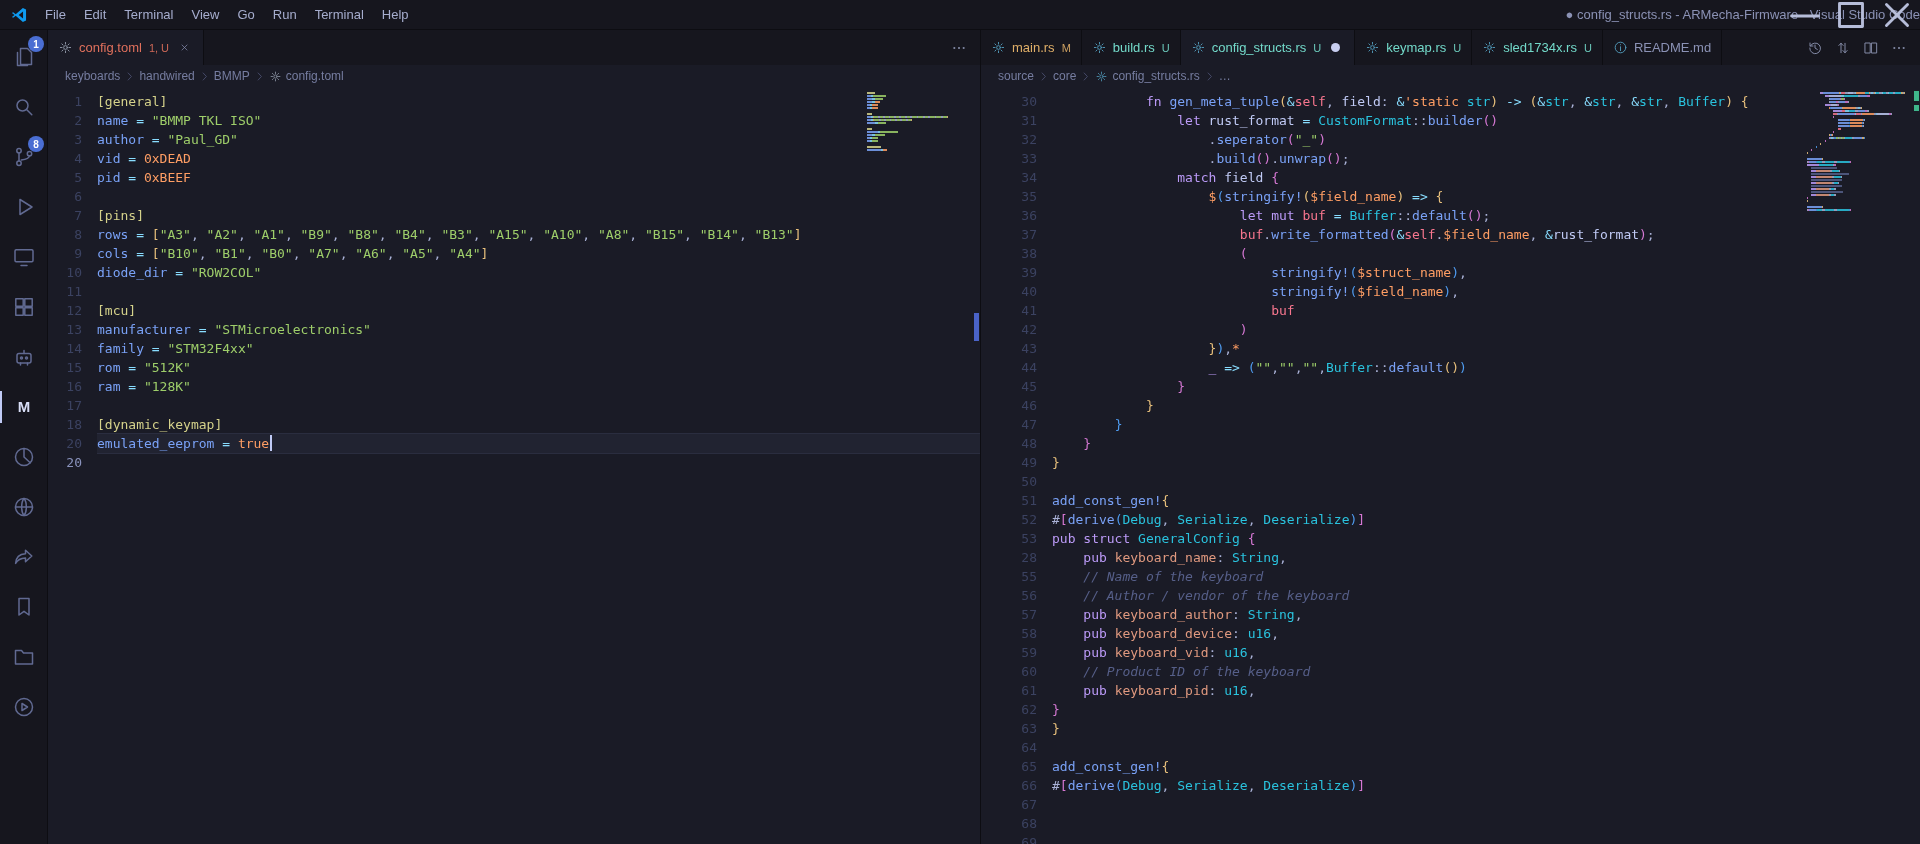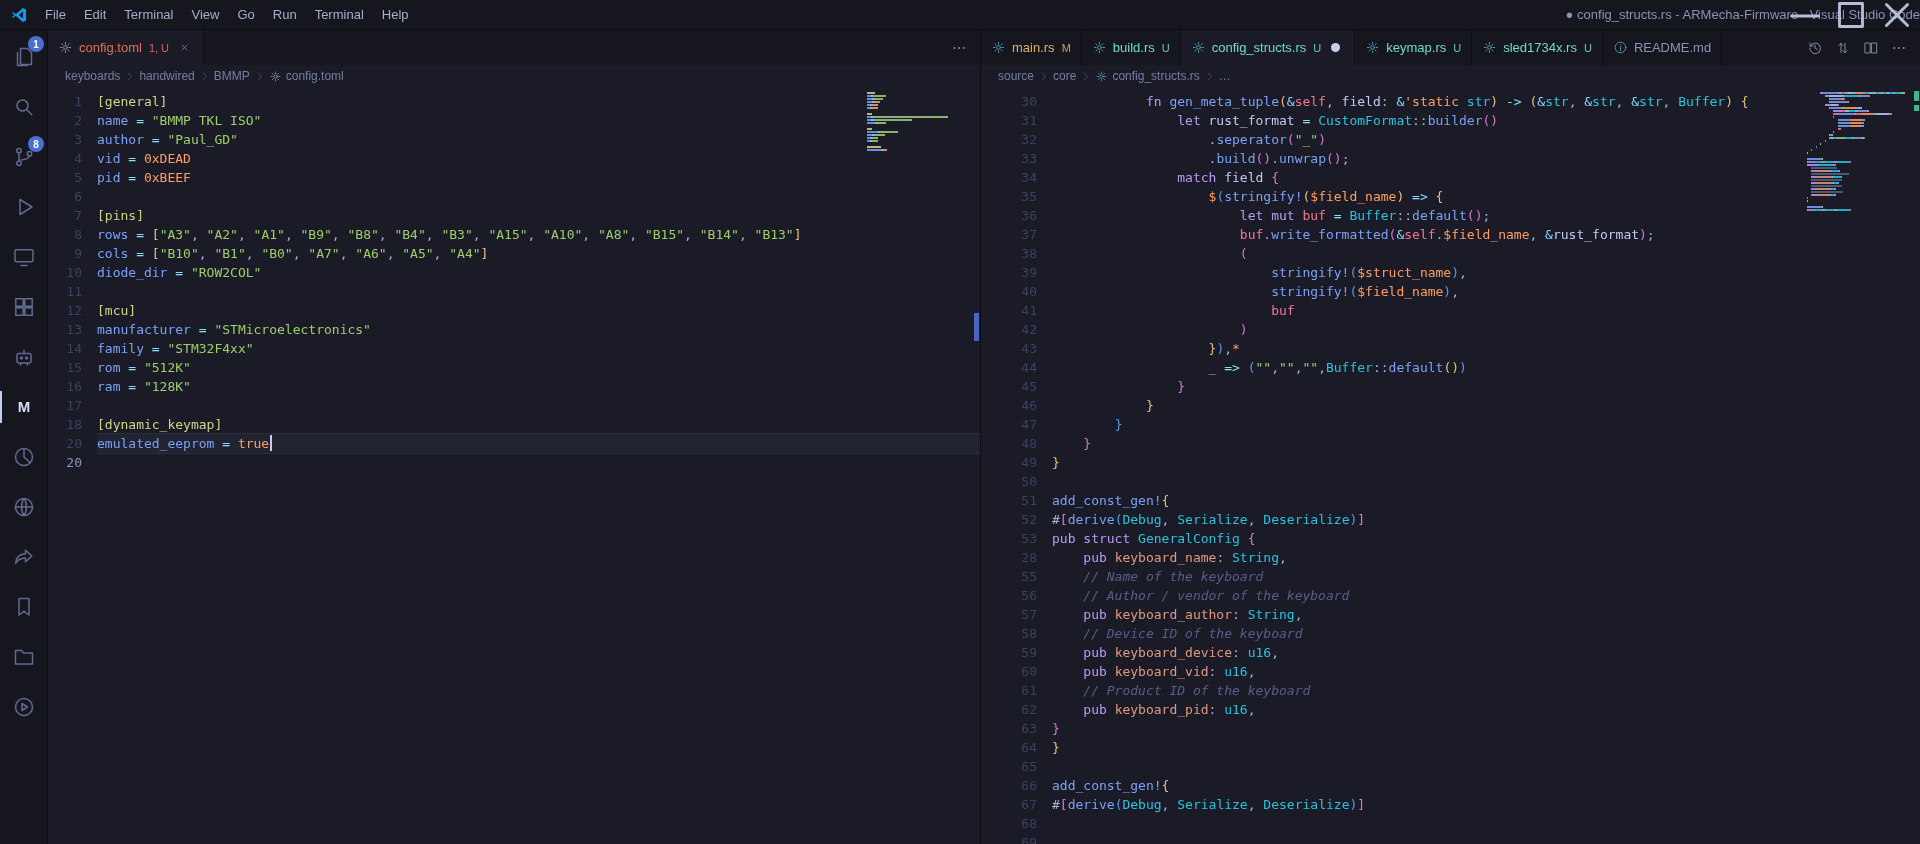--- a/index.html
+++ b/index.html
@@ -585,21 +585,20 @@
               <div class="code-line"><span class="tok-w">    </span><span class="tok-b2">}</span></div>
               <div class="code-line"><span class="tok-b1">}</span></div>
               <div class="code-line"></div>
               <div class="code-line"><span class="tok-fn">add_const_gen!</span><span class="tok-b1">{</span></div>
               <div class="code-line"><span class="tok-p">#</span><span class="tok-b2">[</span><span class="tok-fn">derive</span><span class="tok-b3">(</span><span class="tok-ty">Debug</span><span class="tok-p">, </span><span class="tok-ty">Serialize</span><span class="tok-p">, </span><span class="tok-ty">Deserialize</span><span class="tok-b3">)</span><span class="tok-b2">]</span></div>
               <div class="code-line"><span class="tok-kw">pub struct </span><span class="tok-ty">GeneralConfig</span><span class="tok-p"> </span><span class="tok-b2">{</span></div>
               <div class="code-line"><span class="tok-w">    </span><span class="tok-kw">pub </span><span class="tok-fld">keyboard_name</span><span class="tok-p">: </span><span class="tok-ty">String</span><span class="tok-p">,</span></div>
               <div class="code-line"><span class="tok-w">    </span><span class="tok-cmt">// Name of the keyboard</span></div>
               <div class="code-line"><span class="tok-w">    </span><span class="tok-cmt">// Author / vendor of the keyboard</span></div>
               <div class="code-line"><span class="tok-w">    </span><span class="tok-kw">pub </span><span class="tok-fld">keyboard_author</span><span class="tok-p">: </span><span class="tok-ty">String</span><span class="tok-p">,</span></div>
-              <div class="code-line"><span class="tok-w">    </span><span class="tok-cmt">// Device ID of the keyboard</span></div>
               <div class="code-line"><span class="tok-w">    </span><span class="tok-kw">pub </span><span class="tok-fld">keyboard_device</span><span class="tok-p">: </span><span class="tok-ty">u16</span><span class="tok-p">,</span></div>
               <div class="code-line"><span class="tok-w">    </span><span class="tok-kw">pub </span><span class="tok-fld">keyboard_vid</span><span class="tok-p">: </span><span class="tok-ty">u16</span><span class="tok-p">,</span></div>
               <div class="code-line"><span class="tok-w">    </span><span class="tok-cmt">// Product ID of the keyboard</span></div>
               <div class="code-line"><span class="tok-w">    </span><span class="tok-kw">pub </span><span class="tok-fld">keyboard_pid</span><span class="tok-p">: </span><span class="tok-ty">u16</span><span class="tok-p">,</span></div>
               <div class="code-line"><span class="tok-b2">}</span></div>
               <div class="code-line"><span class="tok-b1">}</span></div>
               <div class="code-line"></div>
               <div class="code-line"><span class="tok-fn">add_const_gen!</span><span class="tok-b1">{</span></div>
               <div class="code-line"><span class="tok-p">#</span><span class="tok-b2">[</span><span class="tok-fn">derive</span><span class="tok-b3">(</span><span class="tok-ty">Debug</span><span class="tok-p">, </span><span class="tok-ty">Serialize</span><span class="tok-p">, </span><span class="tok-ty">Deserialize</span><span class="tok-b3">)</span><span class="tok-b2">]</span></div>
             </div>

